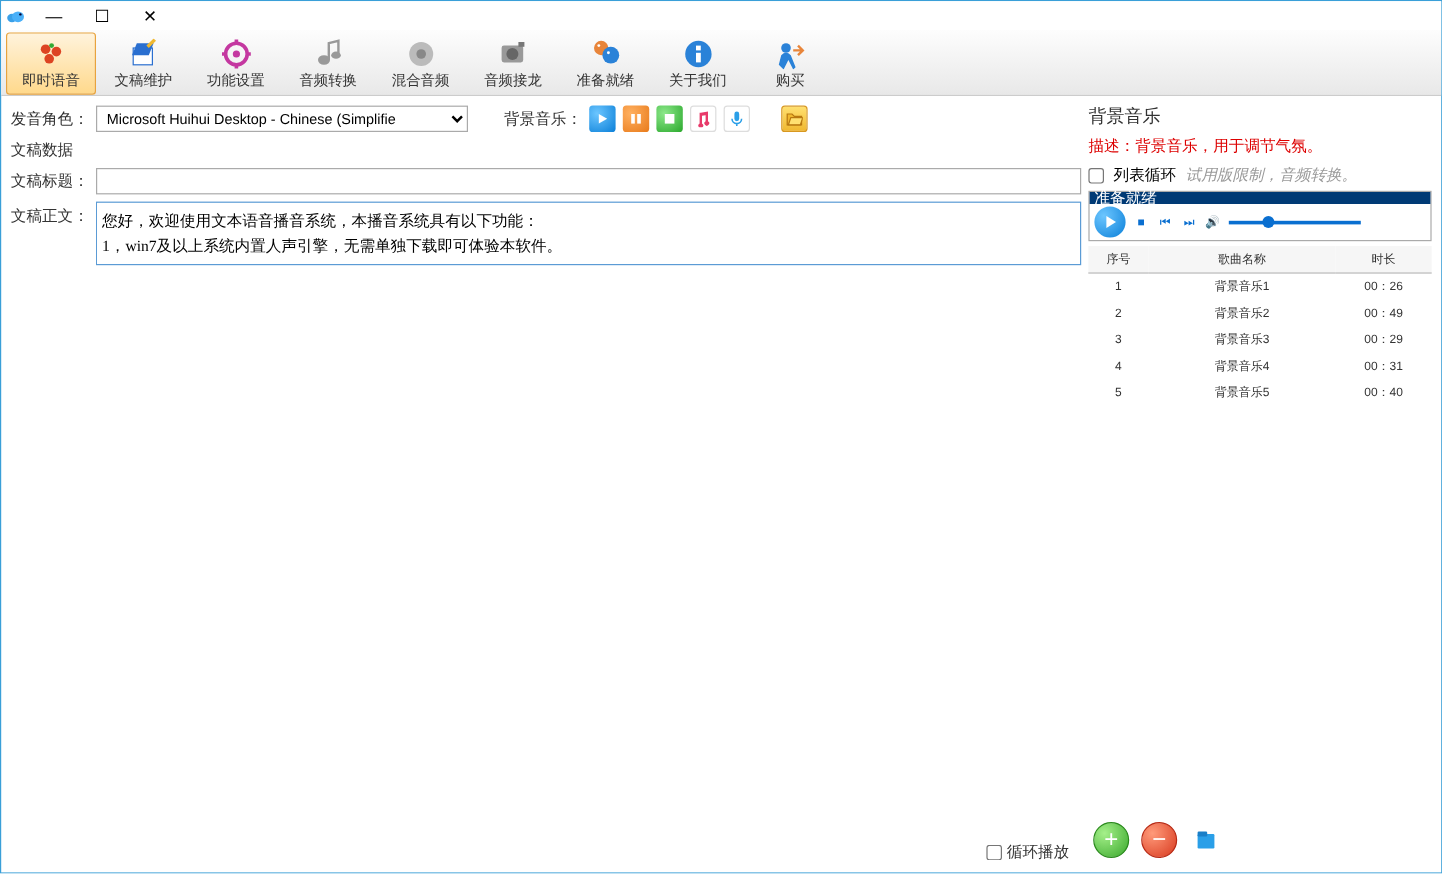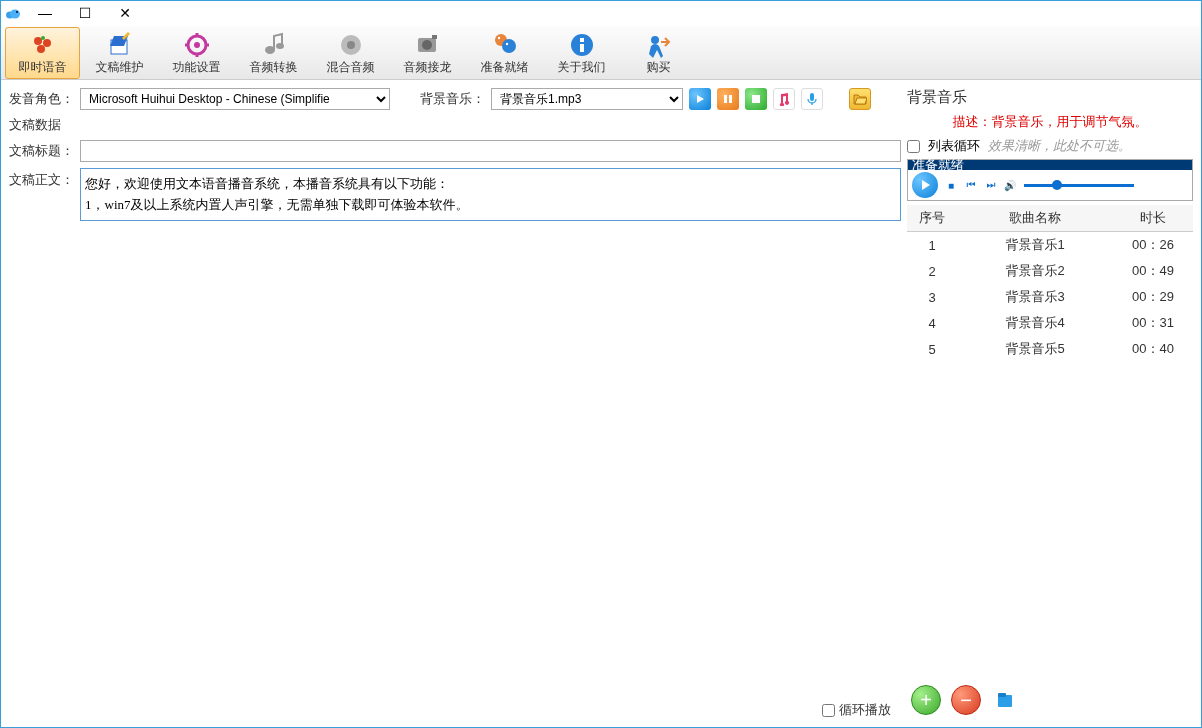--- a/index.html
+++ b/index.html
@@ -19,31 +19,31 @@
 .left-panel { flex: 1; display: flex; flex-direction: column; gap: 6px; justify-content: space-between; }
 .row { display: flex; align-items: center; gap: 6px; }
 .label { font-size: 13px; color: #333; white-space: nowrap; }
 .combo { height: 22px; border: 1px solid #aaa; font-size: 12px; padding: 0 4px; background: #fff; }
 .icon-btn { width: 22px; height: 22px; border: none; cursor: pointer; display: inline-flex; align-items: center; justify-content: center; border-radius: 3px; }
 .input-line { height: 22px; border: 1px solid #aaa; font-size: 12px; padding: 0 4px; flex: 1; }
 .textarea { flex: 1; border: 1px solid #5b9bd5; resize: none; font-size: 13px; padding: 4px; line-height: 1.65; font-family: "Microsoft YaHei", "SimSun"; outline: none; }
 .bottom-row { display: flex; justify-content: flex-end; align-items: center; gap: 4px; padding-right: 10px; }
 .right-panel { width: 286px; display: flex; flex-direction: column; gap: 4px; }
 .right-title { font-size: 15px; color: #333; }
-.desc-row { font-size: 13px; color: #d00; padding: 2px 0; text-align: center; }
+.desc-row { font-size: 13px; color: #d00; padding: 2px 0; }
 .checkbox-row { display: flex; align-items: center; gap: 8px; font-size: 13px; }
 .gray-text { color: #999; font-style: italic; }
 .player-box { border: 1px solid #aaa; background: #fff; }
 .player-bar { height: 10px; background: #003a75; color: #fff; font-size: 13px; padding: 0 4px; display: flex; align-items: center; }
 .player-controls { height: 30px; display: flex; align-items: center; gap: 6px; padding: 0 4px; }
 .play-circ { width: 26px; height: 26px; border-radius: 50%; background: radial-gradient(circle at 30% 30%, #6cc6ff, #0a7fd8); display: flex; align-items: center; justify-content: center; cursor: pointer; }
 .mini-btn { width: 14px; height: 14px; color: #0a6fd0; cursor: pointer; display: flex; align-items: center; justify-content: center; font-size: 10px; }
 .vol-slider { width: 110px; height: 3px; background: #0a6fd0; position: relative; }
 .vol-thumb { position: absolute; width: 10px; height: 10px; background: #0a6fd0; border-radius: 50%; top: -4px; left: 28px; }
-.song-table { width: 100%; border-collapse: collapse; font-size: 13px; }
+.song-table { width: 100%; border-collapse: collapse; font-size: 10px; }
 .song-table th { border-bottom: 1px solid #ccc; padding: 4px; font-weight: normal; color: #333; text-align: center; background: #f6f6f6; }
 .song-table td { padding: 4px; text-align: center; color: #333; }
 .right-bottom { margin-top: auto; display: flex; gap: 10px; padding: 4px; }
 .circ-btn { width: 30px; height: 30px; border-radius: 50%; display: flex; align-items: center; justify-content: center; cursor: pointer; font-size: 20px; color: #fff; }
 .add-circ { background: radial-gradient(circle at 30% 30%, #a5f08a, #3aa82c); border: 1px solid #2a8a1c; }
 .del-circ { background: radial-gradient(circle at 30% 30%, #ff9a7a, #d83a1f); border: 1px solid #b82a15; }
 .folder-btn { width: 30px; height: 30px; color: #2a82d8; font-size: 22px; display: flex; align-items: center; justify-content: center; cursor: pointer; }
 </style>
 </head>
 <body>
@@ -143,21 +143,20 @@
       </div>
     </div>
 
   <div class="body">
     <div class="left-panel">
       <div class="row">
         <span class="label">发音角色：</span>
         <select class="combo" style="width:310px"><option>Microsoft Huihui Desktop - Chinese (Simplifie</option></select>
         <span style="width:18px"></span>
         <span class="label">背景音乐：</span>
-        <select class="combo" style="width:192px"><option>背景音乐1.mp3</option></select>
         <button class="icon-btn" style="background:radial-gradient(circle at 30% 30%,#6cc6ff,#0a7fd8)">
             <svg width="12" height="12" viewBox="0 0 12 12">
               <path d="M3 2 L10 6 L3 10 Z" fill="#fff"></path>
             </svg>
           </button>
         <button class="icon-btn" style="background:radial-gradient(circle at 30% 30%,#ffb060,#e87a1a)">
             <svg width="12" height="12" viewBox="0 0 12 12">
               <rect x="2" y="2" width="3" height="8" fill="#fff"></rect>
               <rect x="7" y="2" width="3" height="8" fill="#fff"></rect>
             </svg>
@@ -219,21 +218,21 @@
         <span class="label">循环播放</span>
       </div>
     </div>
 
     <div class="right-panel">
       <div class="right-title">背景音乐</div>
       <div class="desc-row">描述：背景音乐，用于调节气氛。</div>
       <div class="checkbox-row">
         <input type="checkbox" style="">
         <span>列表循环</span>
-        <span class="gray-text">效果清晰，此处不可选。</span>
+        <span class="gray-text">试用版限制，音频转换。</span>
       </div>
       <div class="player-box">
         <div class="player-bar">准备就绪</div>
         <div class="player-controls">
           <div class="play-circ">
               <svg width="14" height="14" viewBox="0 0 14 14">
                 <path d="M4 2 L12 7 L4 12 Z" fill="#fff"></path>
               </svg>
             </div>
           <div class="mini-btn">■</div>

